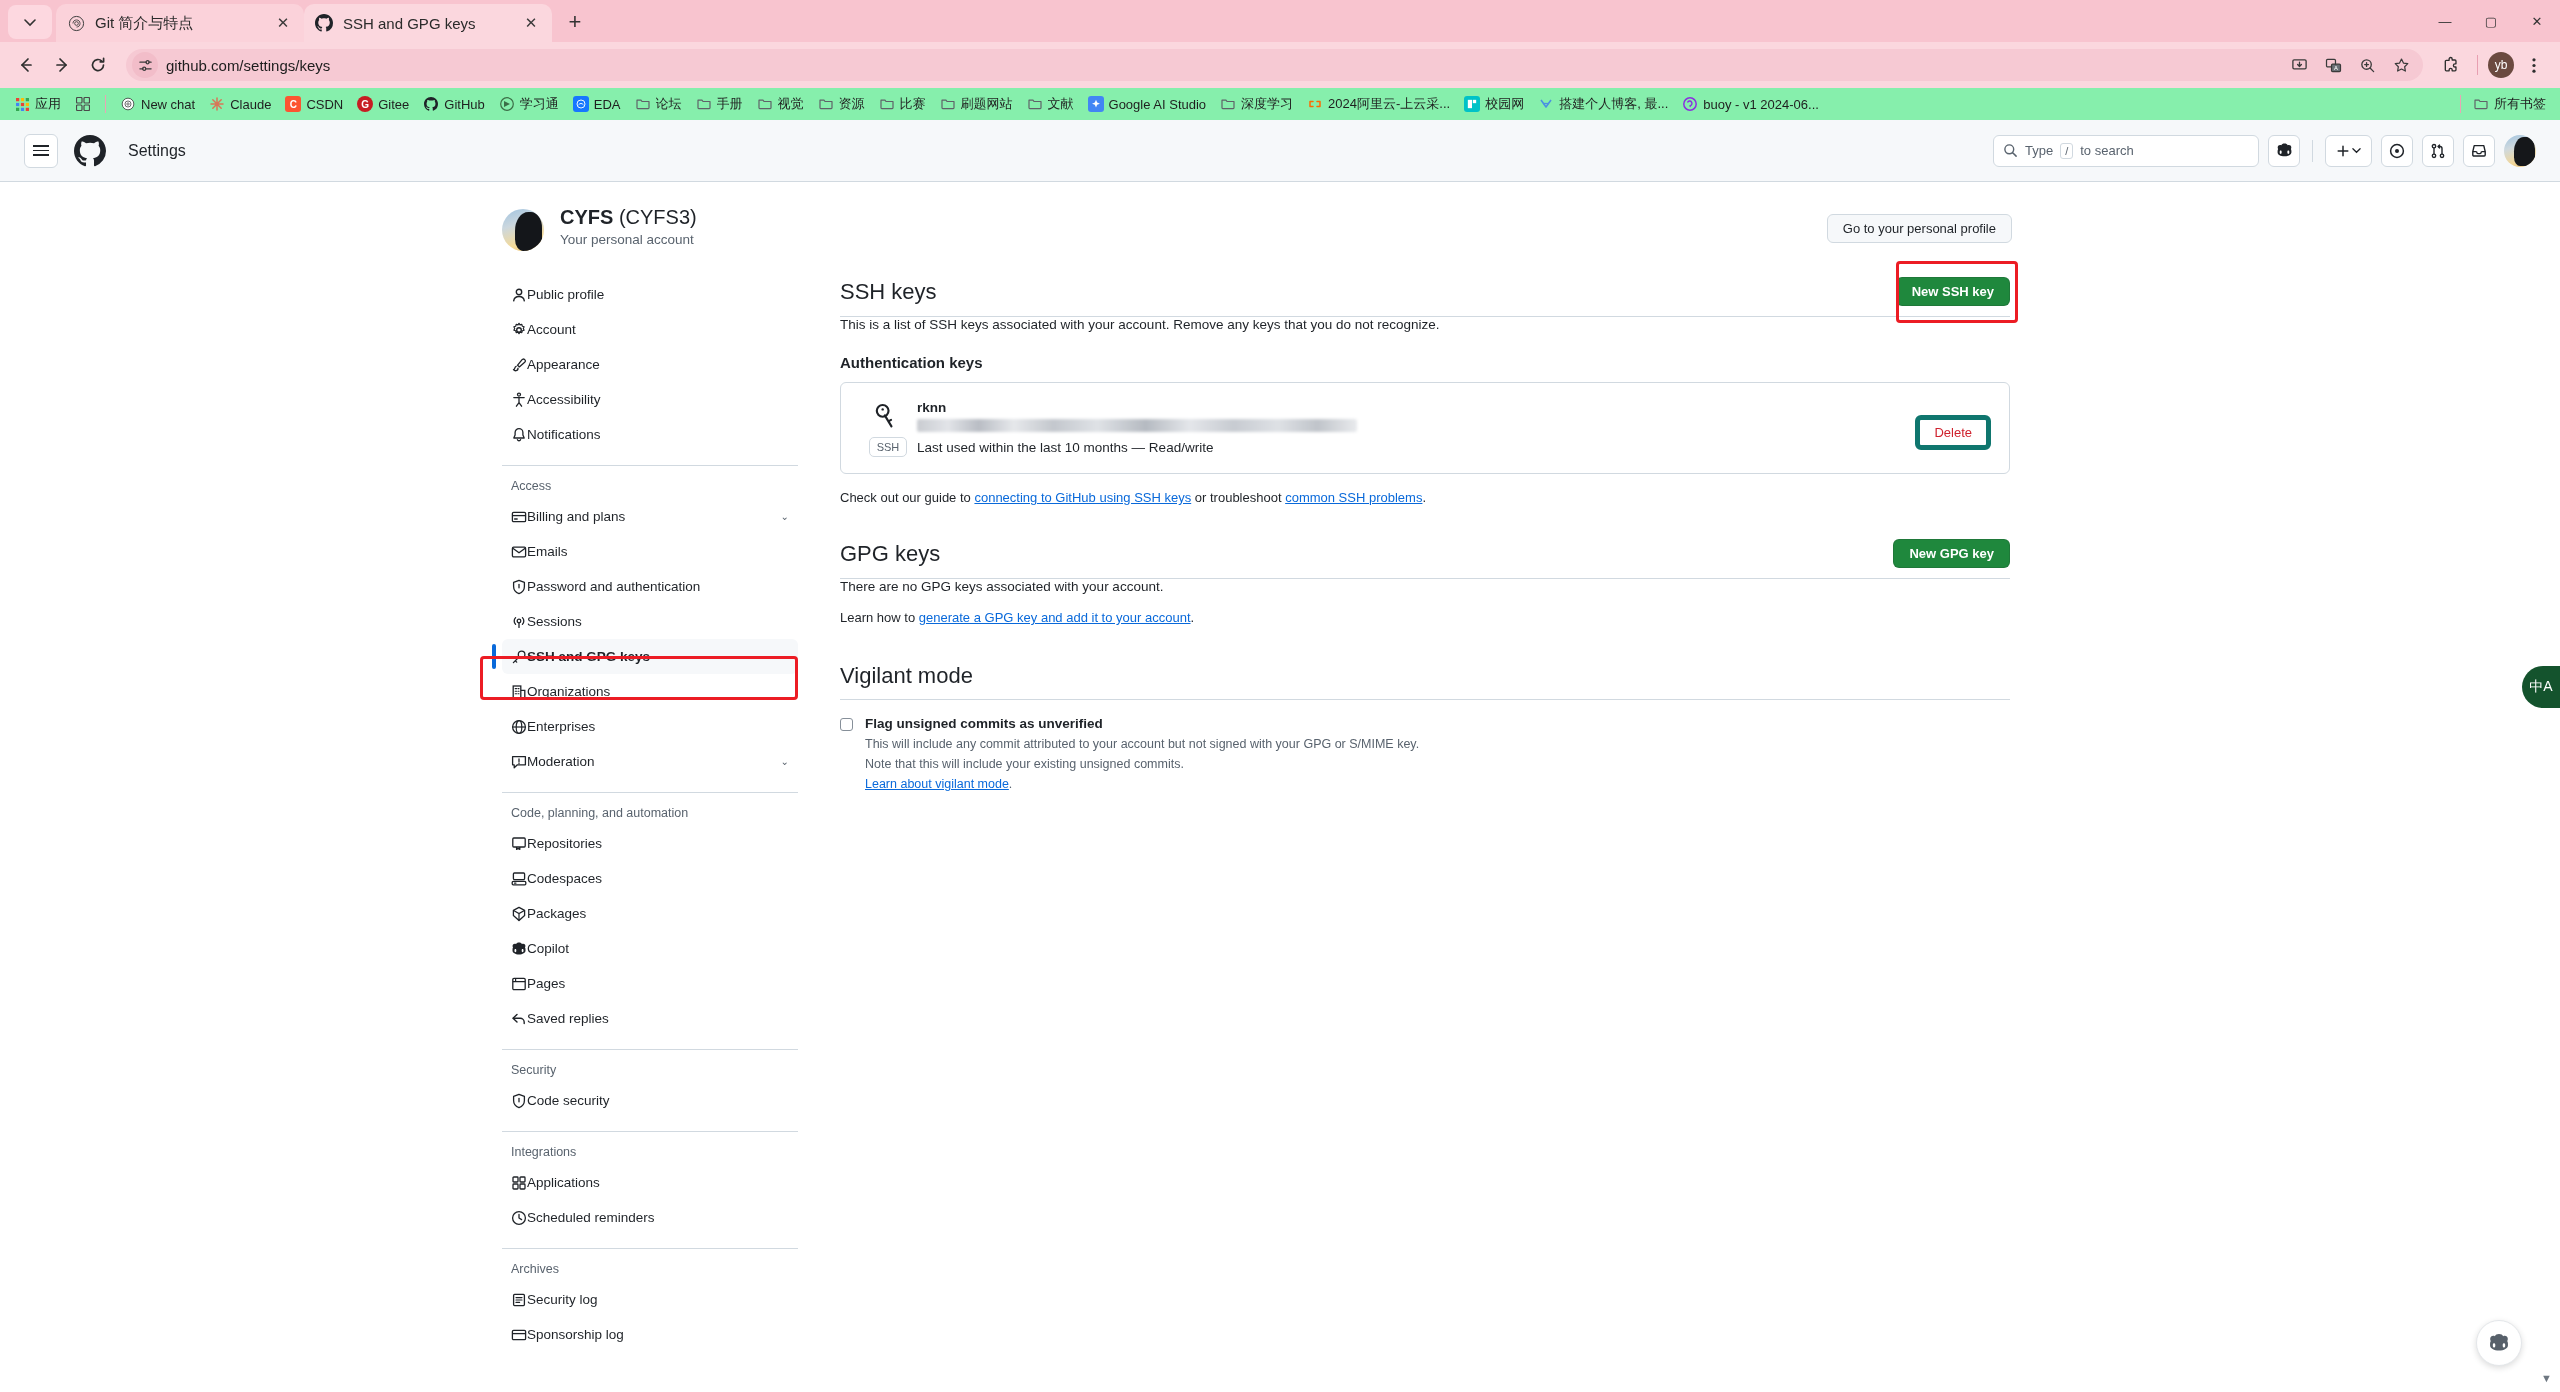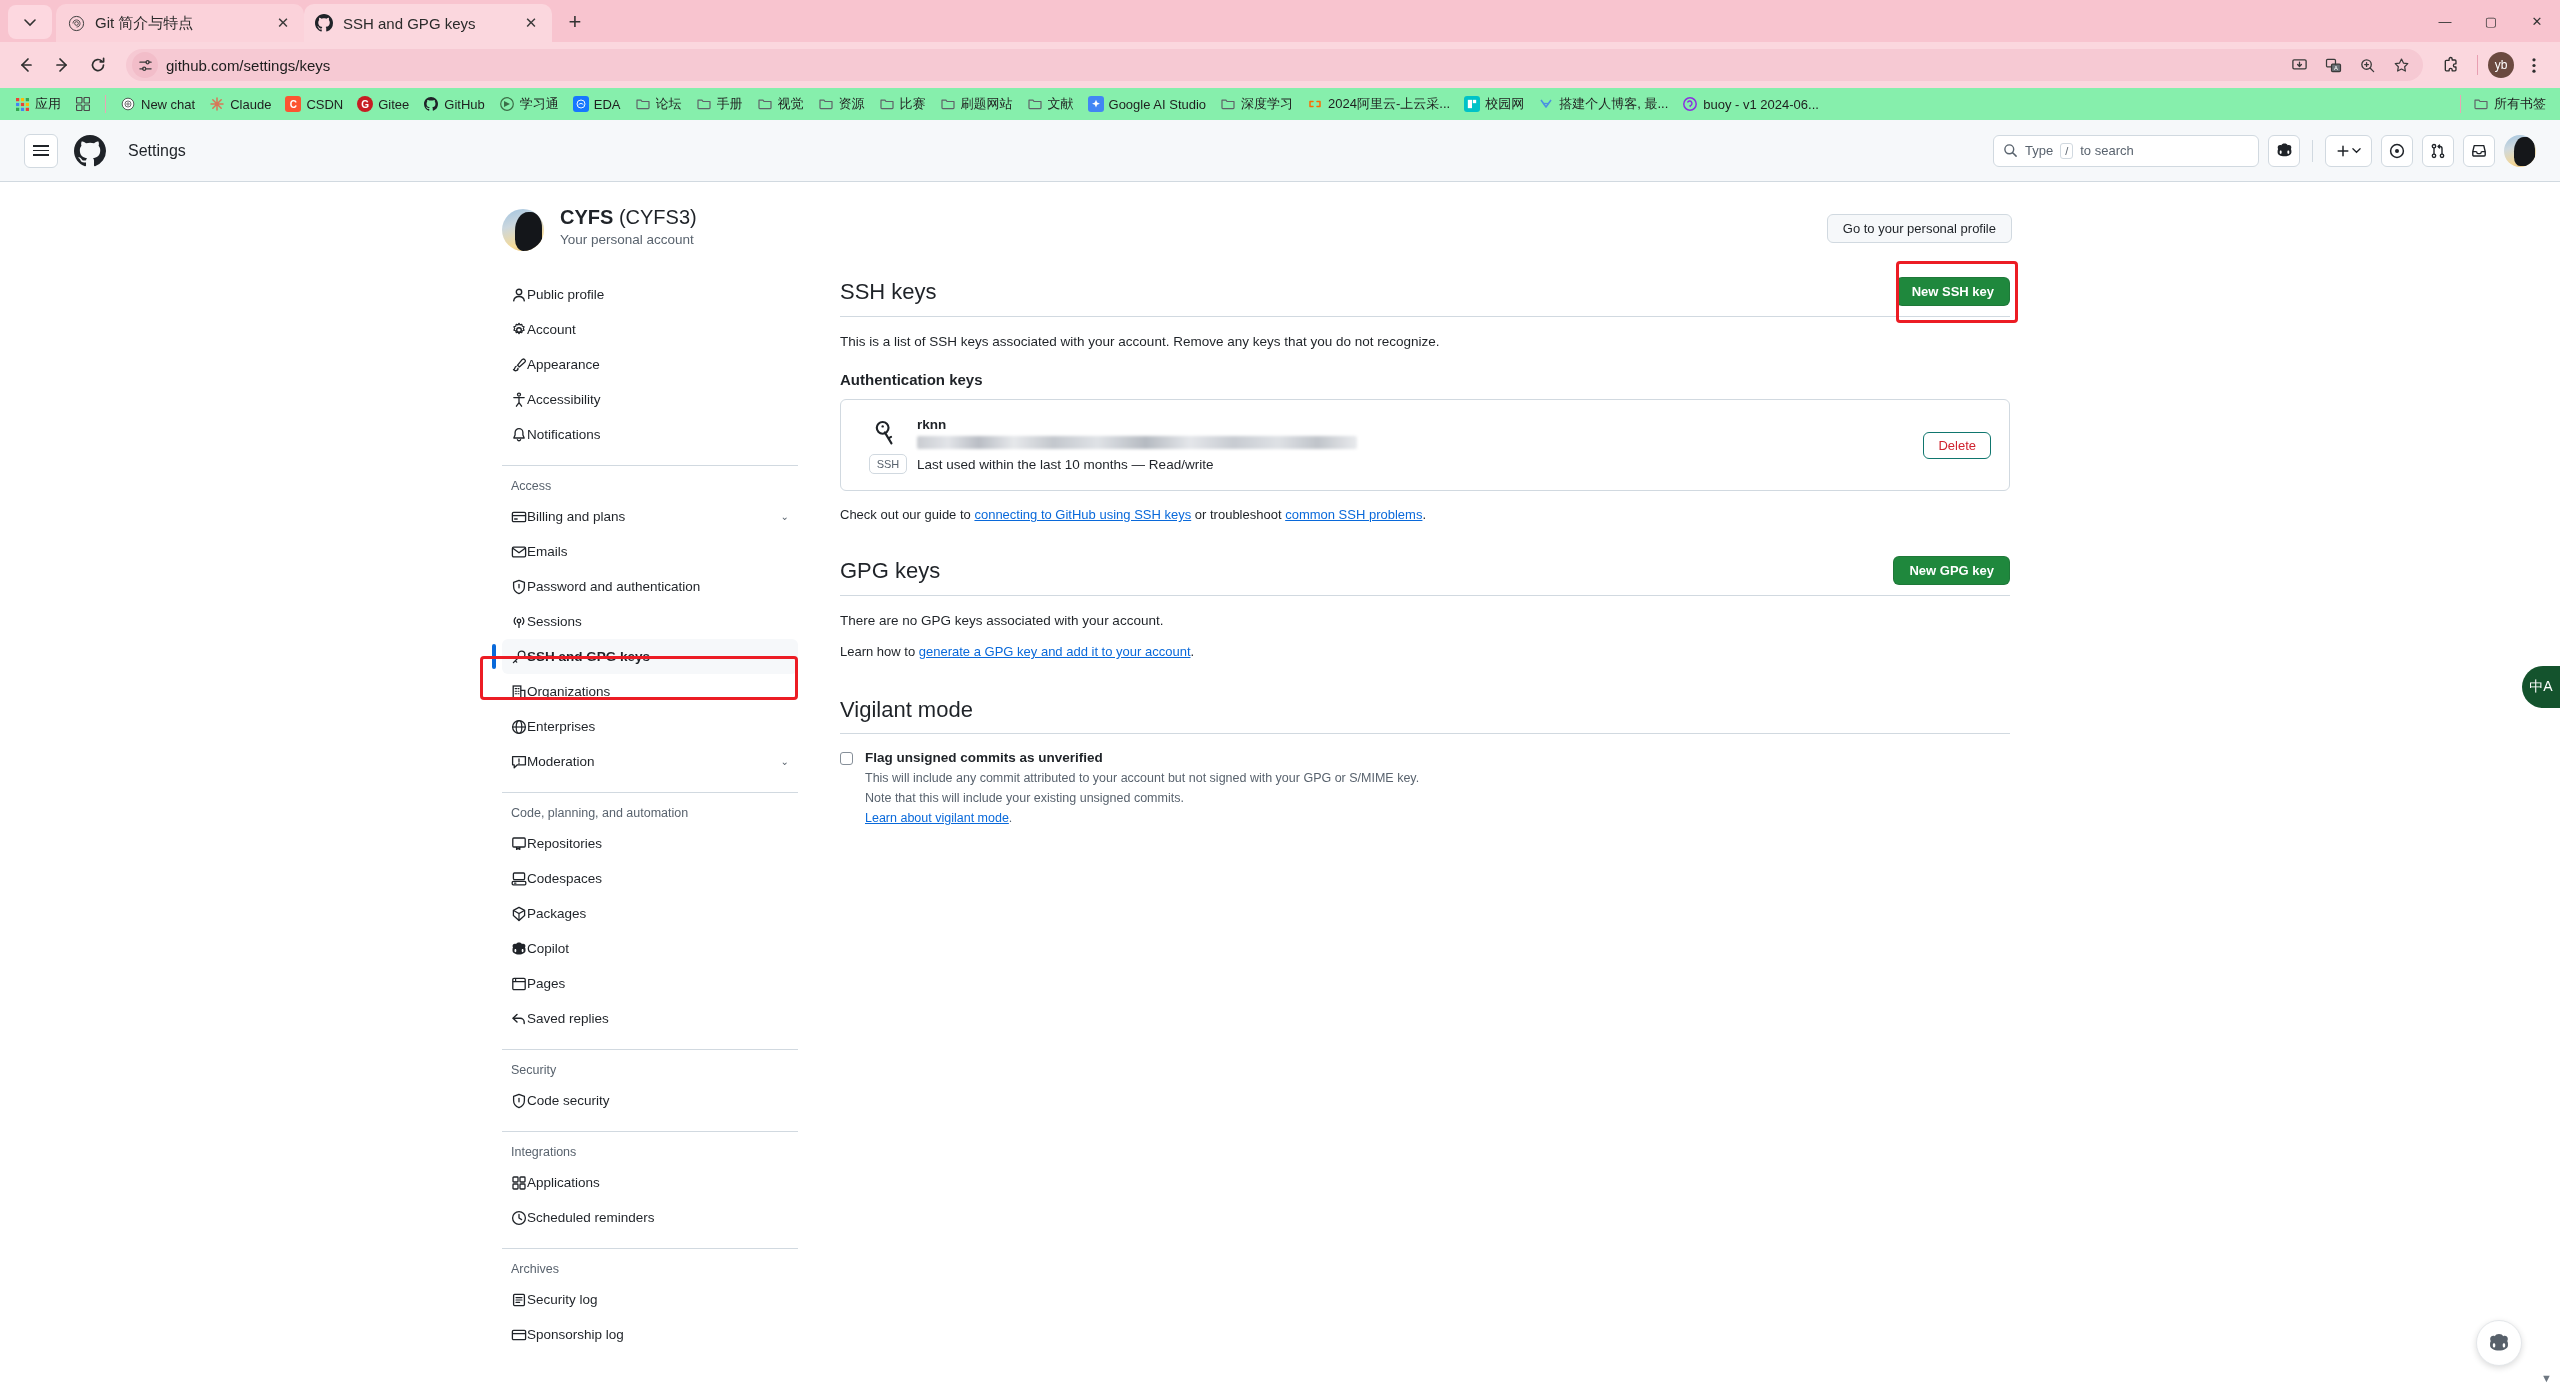--- a/index.html
+++ b/index.html
@@ -205,21 +205,21 @@
   .sec-head {
     display: flex; align-items: center; justify-content: space-between;
     padding-bottom: 10px; border-bottom: 1px solid #d1d9e0; position: relative;
   }
   .sec-title { font-size: 22px; color: #1f2328; font-weight: 400; }
   .btn-green {
     background: #1f883d; color: #fff; border: 1px solid rgba(31,35,40,.15);
     border-radius: 6px; font-size: 13px; font-weight: 600;
     padding: 6px 15px; cursor: pointer;
   }
-  .para { font-size: 13.5px; color: #1f2328; margin-top: 17px; }
+  .para { font-size: 13.5px; color: #1f2328; }
   .sub-head { font-size: 15px; color: #1f2328; font-weight: 600; margin-top: 22px; }
 
   .keycard {
     border: 1px solid #d1d9e0; border-radius: 6px; margin-top: 11px;
     padding: 16px 18px; display: flex; align-items: flex-start;
   }
   .keycard-left {
     width: 58px; flex: 0 0 58px; display: flex; flex-direction: column;
     align-items: center; gap: 4px; padding-top: 2px;
   }
@@ -231,21 +231,21 @@
   .key-title { font-size: 13.5px; color: #1f2328; font-weight: 600; }
   .key-fingerprint {
     margin-top: 4px; height: 13px; width: 440px; border-radius: 2px;
     background: linear-gradient(90deg,#c9ccd1 0%,#e2e4e8 7%,#b9bdc4 14%,#e6e8eb 22%,
       #c3c7cd 31%,#dfe2e6 41%,#b5bac1 52%,#e4e6ea 62%,#c7cbd1 72%,#dee1e5 82%,
       #c0c4ca 91%,#e8eaed 100%);
     filter: blur(1.6px);
   }
   .key-meta { font-size: 13.5px; color: #1f2328; margin-top: 8px; }
   .btn-delete {
-    border: 1px solid #0f766e; border-radius: 6px; background: #fff;
+    border: 5px solid #0f766e; border-radius: 6px; background: #fff;
     color: #cf222e; font-size: 13px; padding: 5px 14px; cursor: pointer;
     margin-top: 16px;
   }
   .link { color: #0969da; text-decoration: underline; cursor: pointer; }
   .guide-line { font-size: 13px; color: #1f2328; margin-top: 16px; }
   .sec-gap { height: 34px; }
   .vigilant-gap { height: 38px; }
 
   .check-row { display: flex; align-items: flex-start; margin-top: 16px; }
   .checkbox {

